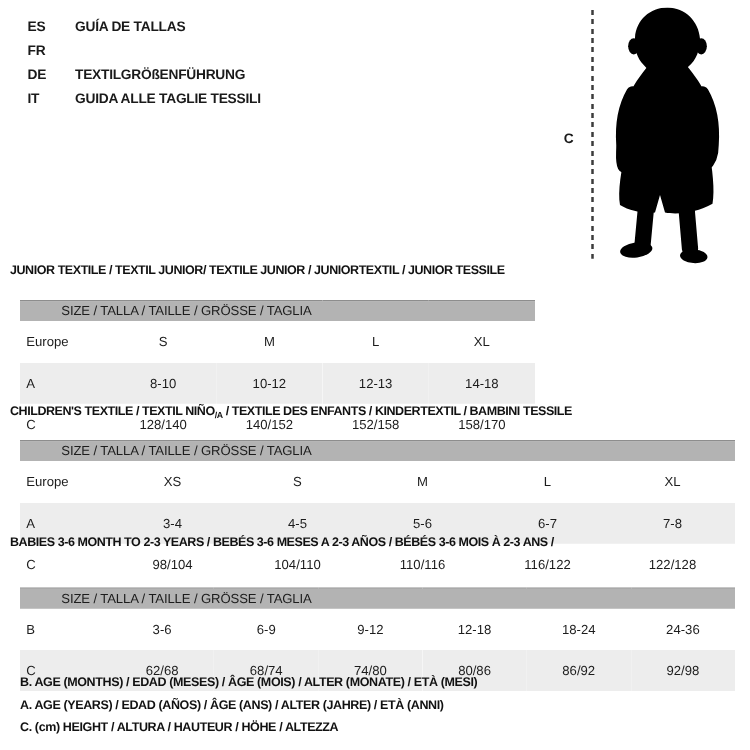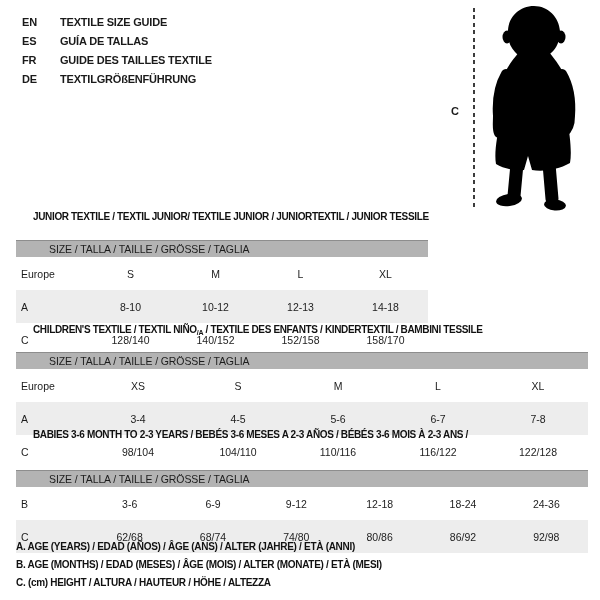--- a/index.html
+++ b/index.html
@@ -14,21 +14,21 @@
   .lang-text{font-size:11px;font-weight:700;letter-spacing:-0.2px;white-space:nowrap;}
   
   .measure-line{
     position:absolute;left:473px;top:8px;width:2px;height:199px;
     background:repeating-linear-gradient(to bottom,#3c3c3c 0 4px,transparent 4px 7.5px);
   }
   .measure-label{position:absolute;left:451px;top:105px;font-size:11px;font-weight:700;}
   .silhouette{position:absolute;left:486px;top:6px;}
   
   .section-heading{
-    position:absolute;left:33px;font-size:10px;font-weight:700;
+    position:absolute;left:8px;font-size:10px;font-weight:700;
     letter-spacing:-0.35px;white-space:nowrap;color:#111;
   }
   .section-heading .sub{font-size:7px;vertical-align:-2px;}
   .heading-line{height:17px;line-height:17px;}
   
   .size-table{
     position:absolute;left:16px;border-collapse:collapse;table-layout:fixed;
     font-size:10.5px;color:#1c1c1c;
   }
   .size-table td{padding:0 4px;height:33px;overflow:hidden;white-space:nowrap;}
@@ -42,34 +42,33 @@
   
   .footnotes{position:absolute;left:16px;top:538px;}
   .footnote{height:18px;line-height:18px;font-size:10px;font-weight:700;
     letter-spacing:-0.3px;white-space:nowrap;color:#111;}
 </style>
 </head>
 <body>
 
 <div class="lang-block">
   <div class="lang-row">
-    <span class="lang-code">EN</span>
-    <span class="lang-text">TEXTILE SIZE GUIDE</span>
-  </div>
-  <div class="lang-row">
     <span class="lang-code">ES</span>
     <span class="lang-text">GUÍA DE TALLAS</span>
   </div>
   <div class="lang-row">
     <span class="lang-code">FR</span>
-    <span class="lang-text">GUIDE DES TAILLES TEXTILE</span>
   </div>
   <div class="lang-row">
     <span class="lang-code">DE</span>
     <span class="lang-text">TEXTILGRÖßENFÜHRUNG</span>
+  </div>
+  <div class="lang-row">
+    <span class="lang-code">IT</span>
+    <span class="lang-text">GUIDA ALLE TAGLIE TESSILI</span>
   </div>
 </div>
 
 <div class="measure-line"></div>
 <div class="measure-label">C</div>
 <svg class="silhouette" width="96" height="206" viewBox="0 0 96 206">
   <g fill="#000000" stroke="none">
 
     <path d="M48 0 C62 0 73 11 74 25 C74 34 71 42 65 47 C60 52 54 55 48 55 C41 55 34 52 29 46 C24 41 21 33 22 24 C23 10 34 0 48 0 Z"></path>
     <ellipse cx="21" cy="31" rx="4.5" ry="6.5"></ellipse>
@@ -205,16 +204,16 @@
     <td class="val">68/74</td>
     <td class="val">74/80</td>
     <td class="val">80/86</td>
     <td class="val">86/92</td>
     <td class="val">92/98</td>
   </tr>
 </tbody>
   </table>
 
 <div class="footnotes">
+  <div class="footnote">B. AGE (MONTHS) / EDAD (MESES) / ÂGE (MOIS) / ALTER (MONATE) / ETÀ (MESI)</div>
   <div class="footnote">A. AGE (YEARS) / EDAD (AÑOS) / ÂGE (ANS) / ALTER (JAHRE) / ETÀ (ANNI)</div>
-  <div class="footnote">B. AGE (MONTHS) / EDAD (MESES) / ÂGE (MOIS) / ALTER (MONATE) / ETÀ (MESI)</div>
   <div class="footnote">C. (cm) HEIGHT / ALTURA / HAUTEUR / HÖHE / ALTEZZA</div>
 </div>
 
 </body></html>

